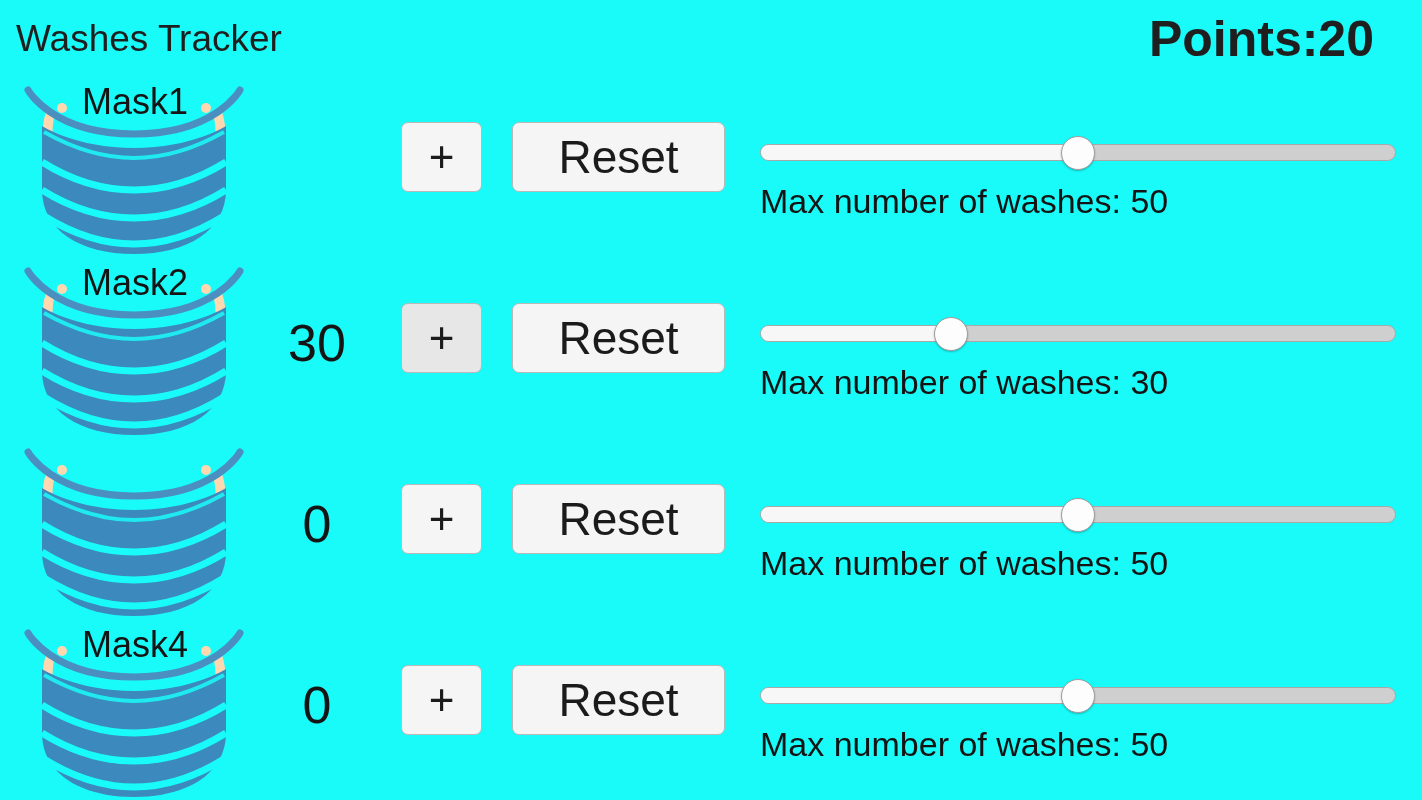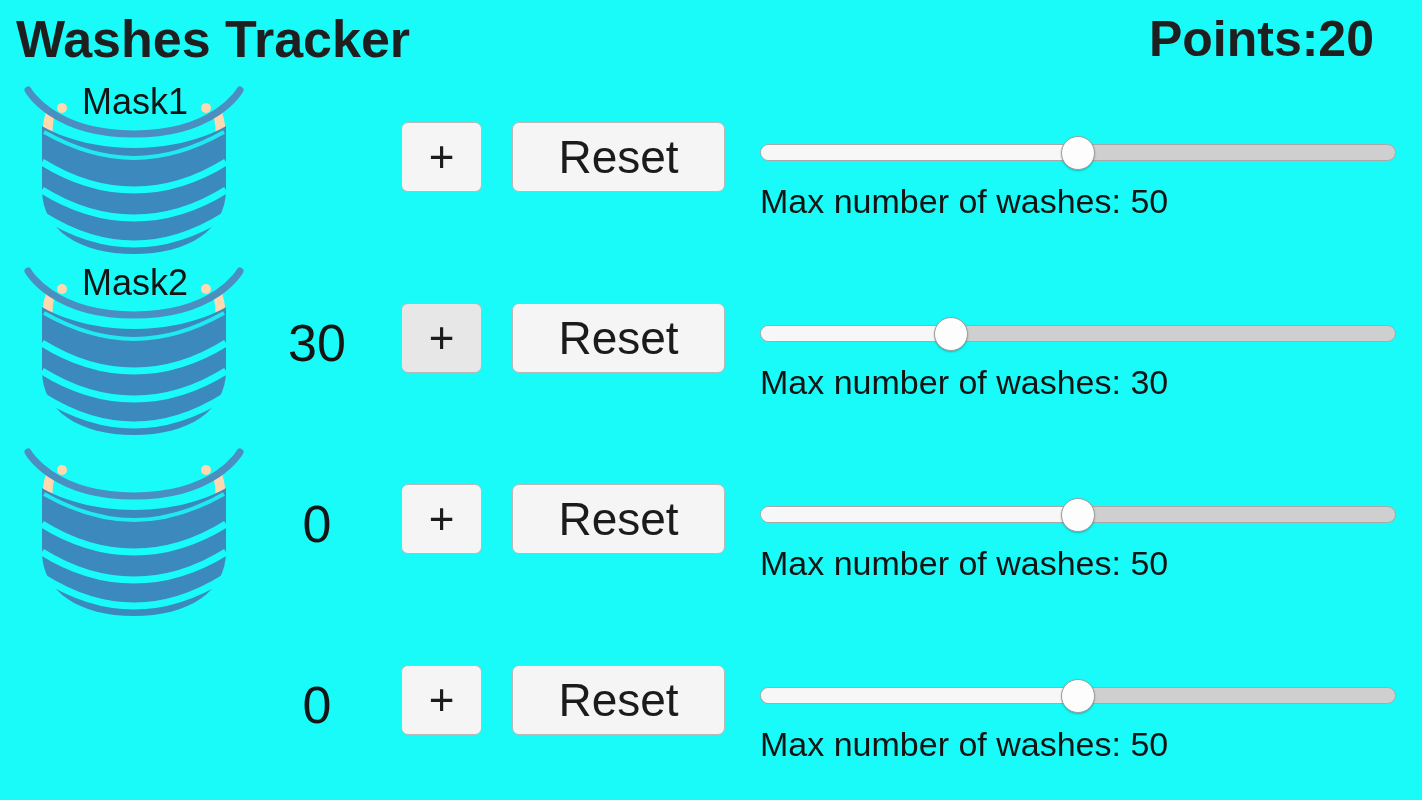--- a/index.html
+++ b/index.html
@@ -21,23 +21,23 @@
   .header {
     position: absolute;
     top: 0; left: 0;
     width: 1422px;
     height: 76px;
   }
   .app-title {
     position: absolute;
     left: 16px;
     top: 8px;
-    font-size: 52px;
+    font-size: 37px;
     line-height: 62px;
-    font-weight: 700;
+    font-weight: 400;
     color: #1f1f1f;
     white-space: nowrap;
   }
   .points {
     position: absolute;
     right: 48px;
     top: 8px;
     font-size: 50px;
     line-height: 62px;
     font-weight: 700;
@@ -304,20 +304,41 @@
         <div class="slider-fill" style="width: 50%;"></div>
         <div class="slider-thumb" style="left: 50%;"></div>
       </div>
       <div class="slider-caption">Max number of washes: 50</div>
     </div>
 
   </div>
 
   <div class="mask-row">
 
+    <div class="mask-cell">
+      <svg class="mask-svg" viewBox="0 0 232 175" aria-hidden="true">
+
+        <path d="M28 30 C22 48 24 66 32 80 L40 74 C34 60 33 46 37 32 Z" fill="#FFD8B0"></path>
+        <path d="M204 30 C210 48 208 66 200 80 L192 74 C198 60 199 46 195 32 Z" fill="#FFD8B0"></path>
+        <circle cx="44" cy="26" r="5" fill="#FFD8B0"></circle>
+        <circle cx="188" cy="26" r="5" fill="#FFD8B0"></circle>
+
+        <path d="M10 8 C10 8 34 52 116 52 C198 52 222 8 222 8" fill="none" stroke="#4A8FC0" stroke-width="7" stroke-linecap="round"></path>
+
+        <path d="M24 44 C24 44 58 66 116 66 C174 66 208 44 208 44
+                 L208 108 C208 148 170 172 116 172 C62 172 24 148 24 108 Z" fill="#3C89BE"></path>
+
+        <path d="M24 80 C56 100 86 108 116 108 C146 108 176 100 208 80" fill="none" stroke="#19FBF9" stroke-width="7"></path>
+        <path d="M24 108 C56 128 86 136 116 136 C146 136 176 128 208 108" fill="none" stroke="#19FBF9" stroke-width="7"></path>
+        <path d="M26 134 C58 154 86 162 116 162 C146 162 174 154 206 134" fill="none" stroke="#19FBF9" stroke-width="7"></path>
+
+        <path d="M26 50 C58 68 86 76 116 76 C146 76 174 68 206 50" fill="none" stroke="#19FBF9" stroke-width="4" opacity="0.85"></path>
+      </svg>
+      <div class="mask-label">Mask4</div>
+    </div>
 
     <div class="count">0</div>
 
     <button class="btn btn-plus">+</button>
     <button class="btn btn-reset">Reset</button>
 
     <div class="slider-cell">
       <div class="slider">
         <div class="slider-fill" style="width: 50%;"></div>
         <div class="slider-thumb" style="left: 50%;"></div>

